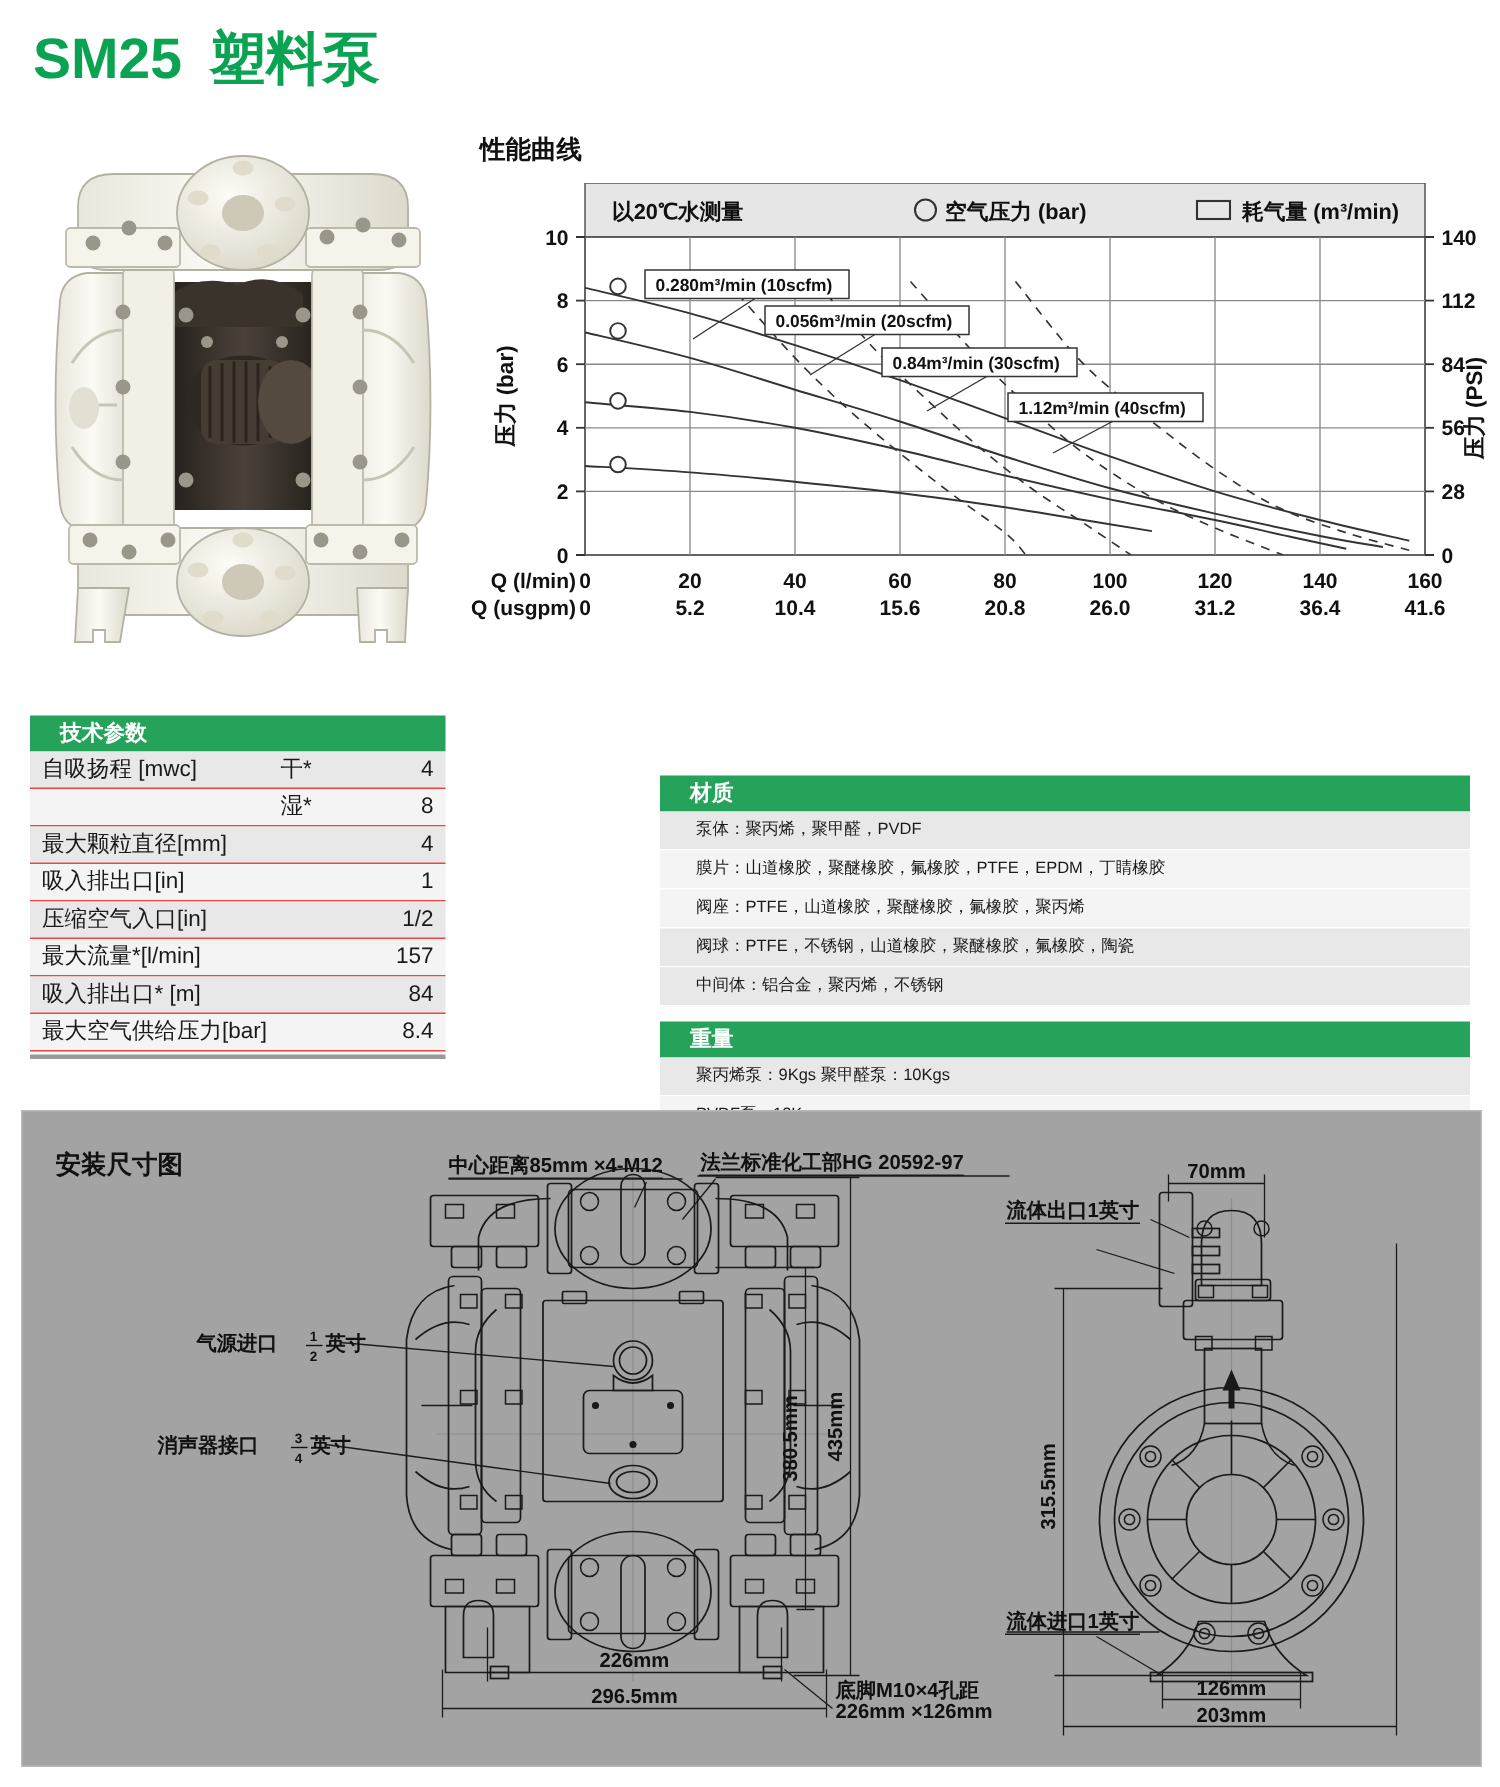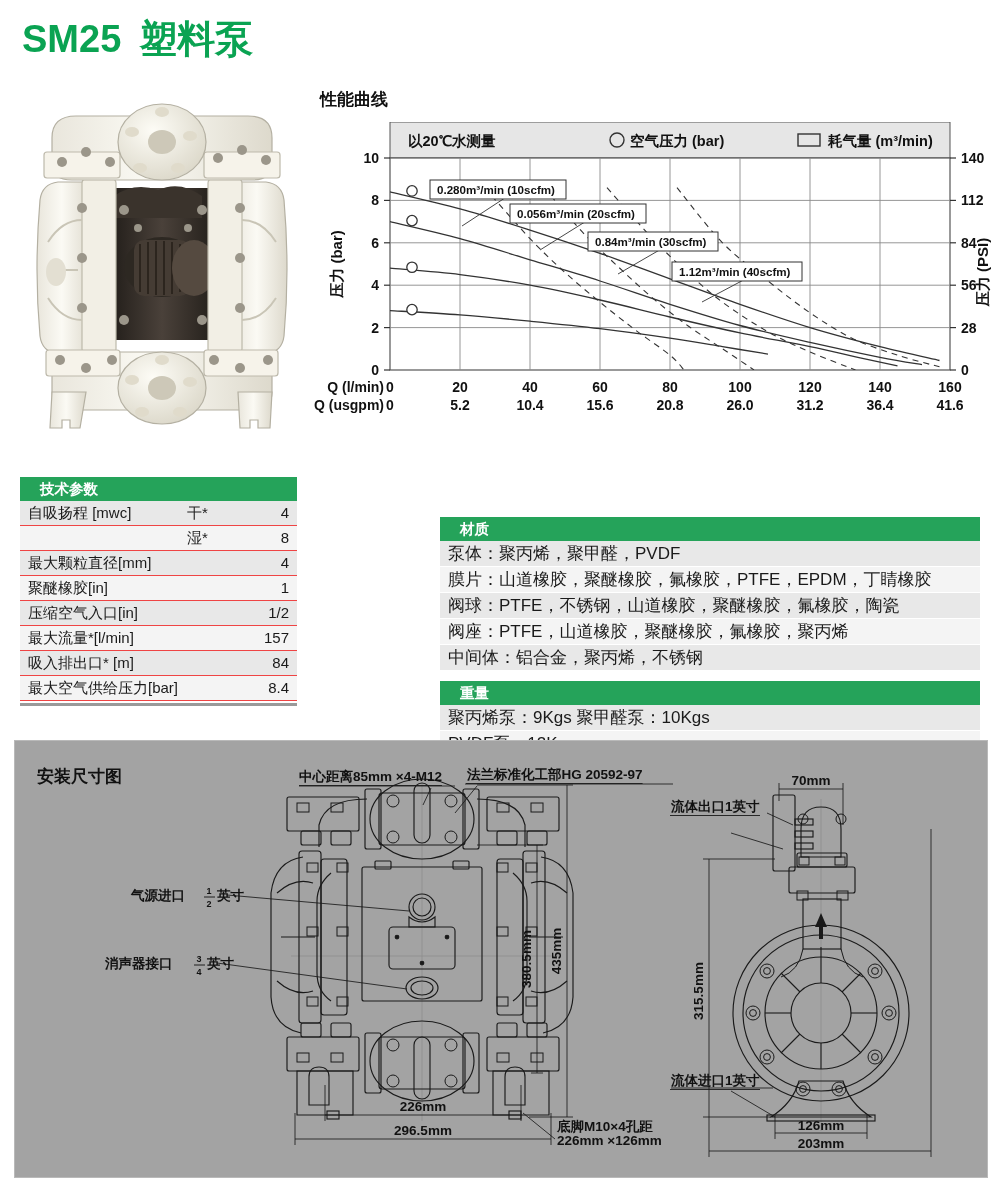--- a/index.html
+++ b/index.html
@@ -41,21 +41,21 @@
   .row{
     display:flex;align-items:center;font-size:15px;line-height:18px;
     padding:3px 8px;border-bottom:1px solid #ef4444;
   }
   .row.odd{background:#e8e8e8;}
   .row.even{background:#f4f4f4;}
   .row .lab{flex:1 1 auto;white-space:nowrap;}
   .row .sub{width:56px;text-align:left;}
   .row .val{width:46px;text-align:right;font-weight:normal;}
   .mat-row{
-    font-size:17px;line-height:19px;padding:3px 8px;white-space:nowrap;
+    font-size:11px;line-height:19px;padding:3px 24px;white-space:nowrap;
     border-bottom:1px solid #ffffff;
   }
   .mat-row.odd{background:#e8e8e8;}
   .mat-row.even{background:#f4f4f4;}
   .gap{height:10px;}
   .foot-rule{height:3px;background:#9a9a9a;margin-top:2px;}
 
   
   #dim-panel{
     position:absolute;left:14px;top:740px;width:972px;height:436px;
@@ -335,21 +335,21 @@
         <span class="lab"></span>
         <span class="sub">湿*</span>
         <span class="val">8</span>
       </div>
       <div class="row odd">
         <span class="lab">最大颗粒直径[mm]</span>
         <span class="sub"></span>
         <span class="val">4</span>
       </div>
       <div class="row even">
-        <span class="lab">聚醚橡胶[in]</span>
+        <span class="lab">吸入排出口[in]</span>
         <span class="sub"></span>
         <span class="val">1</span>
       </div>
       <div class="row odd">
         <span class="lab">压缩空气入口[in]</span>
         <span class="sub"></span>
         <span class="val">1/2</span>
       </div>
       <div class="row even">
         <span class="lab">最大流量*[l/min]</span>
@@ -369,22 +369,22 @@
     </div>
   <div class="foot-rule"></div>
 </div>
 
 <div id="spec-right">
   <div>
     <div class="tbl-header">材质</div>
     <div id="mat-rows">
         <div class="mat-row odd">泵体：聚丙烯，聚甲醛，PVDF</div>
         <div class="mat-row even">膜片：山道橡胶，聚醚橡胶，氟橡胶，PTFE，EPDM，丁睛橡胶</div>
+        <div class="mat-row even">阀座：PTFE，山道橡胶，聚醚橡胶，氟橡胶，聚丙烯</div>
         <div class="mat-row odd">阀球：PTFE，不锈钢，山道橡胶，聚醚橡胶，氟橡胶，陶瓷</div>
-        <div class="mat-row even">阀座：PTFE，山道橡胶，聚醚橡胶，氟橡胶，聚丙烯</div>
         <div class="mat-row odd">中间体：铝合金，聚丙烯，不锈钢</div>
       </div>
   </div>
   <div class="gap"></div>
   <div>
     <div class="tbl-header">重量</div>
     <div id="wt-rows">
         <div class="mat-row odd">聚丙烯泵：9Kgs  聚甲醛泵：10Kgs</div>
         <div class="mat-row even">PVDF泵：12Kgs</div>
       </div>

